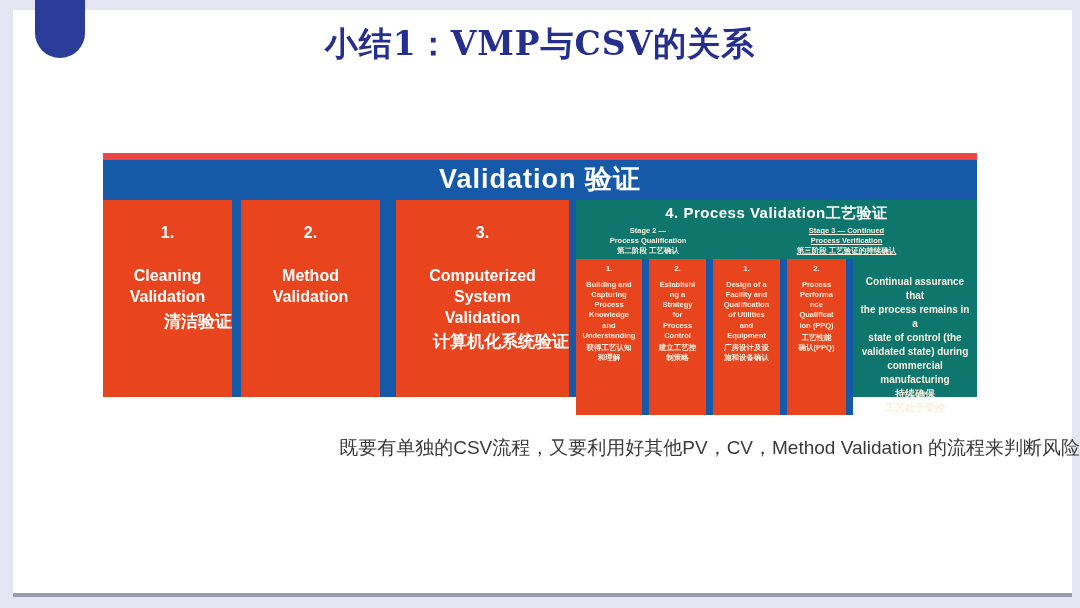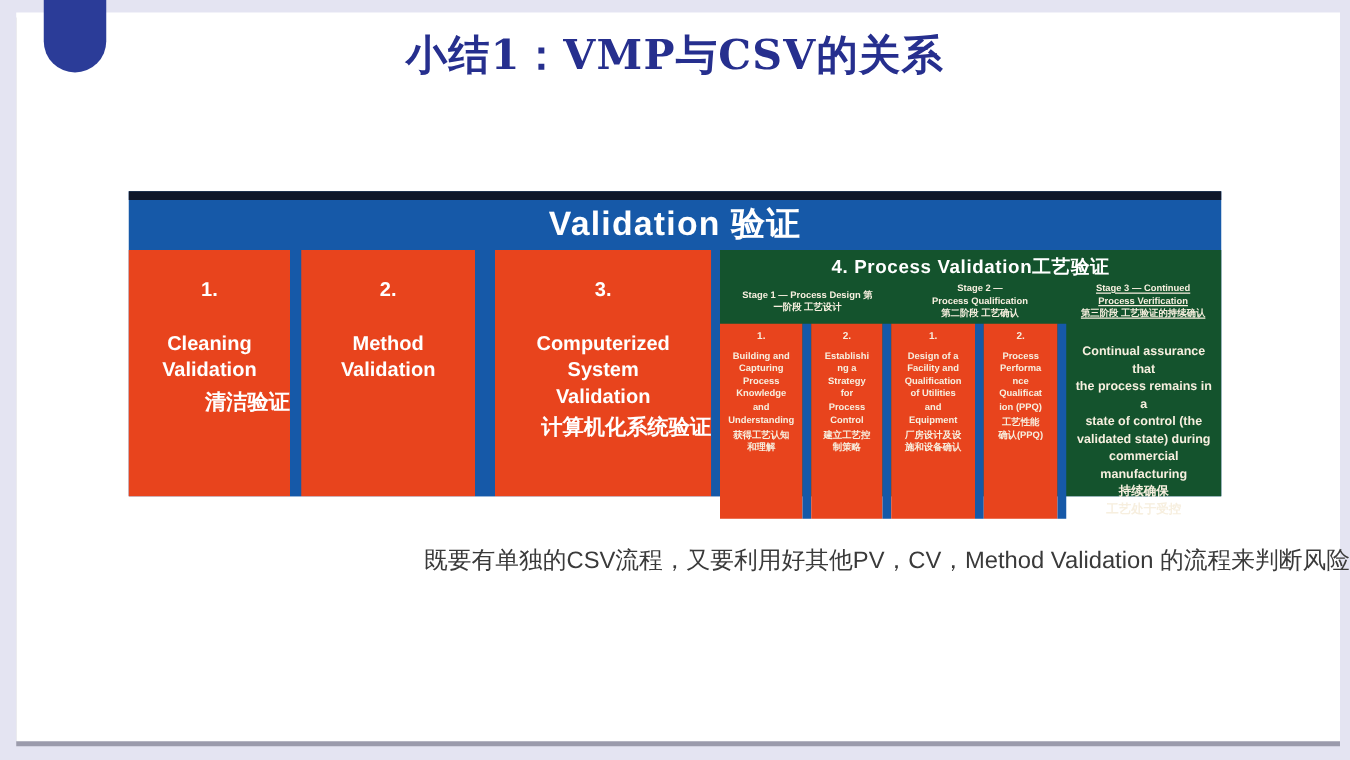--- a/index.html
+++ b/index.html
@@ -22,21 +22,21 @@
     position:absolute;top:22px;left:0;right:0;
     text-align:center;
     font-family:"DejaVu Serif", serif;
     font-size:33px;font-weight:bold;color:#262f8e;
     letter-spacing:1px;z-index:4;
   }
   .preline{white-space:pre-line;}
   
   .diagram{
     position:absolute;left:103px;top:153px;width:874px;height:244px;
-    background:#1659a8;border-top:7px solid #0f172a;
+    background:#1659a8;border-top:7px solid #ef4444;
     box-sizing:border-box;z-index:3;
   }
   .diagram-header{
     height:40px;line-height:38px;text-align:center;
     color:#ffffff;font-size:27px;font-weight:bold;
     letter-spacing:1px;
   }
   .cols{
     display:flex;height:197px;
   }
@@ -45,21 +45,21 @@
   .col{
     background:#e8441d;color:#ffffff;text-align:center;
     box-sizing:border-box;padding-top:24px;flex:0 0 auto;
   }
   .col1{width:129px;} .col2{width:139px;} .col3{width:173px;}
   .col-number{font-size:16px;font-weight:bold;margin-bottom:24px;}
   .col-name{font-size:16px;font-weight:bold;line-height:1.3;}
   .col-cn{font-size:17px;font-weight:bold;margin-top:2px;text-align:right;}
   
   .col4{
-    flex:1 1 auto;background:#14532d;color:#ffffff;
+    flex:1 1 auto;background:#0f766e;color:#ffffff;
     display:flex;flex-direction:column;box-sizing:border-box;
   }
   .p-title{
     text-align:center;font-size:15px;font-weight:bold;
     padding:4px 0 2px 0;letter-spacing:.5px;
   }
   .stages{display:flex;padding:1px 2px 4px 2px;}
   .stage{
     font-size:7.5px;font-weight:bold;line-height:1.3;
     text-align:center;color:#f7efdf;box-sizing:border-box;padding:0 2px;
@@ -122,22 +122,20 @@
 System
 Validation</div>
       <div class="col-cn">计算机化系统验证</div>
     </div>
     <div class="colgap gap3"></div>
 
     <div class="col4">
       <div class="p-title">4.  Process Validation工艺验证</div>
 
       <div class="stages">
-        <div class="stage stage1 preline">Stage 1 — Process Design 第
-一阶段 工艺设计</div>
         <div class="stage stage2 preline">Stage 2 —
 Process Qualification
 第二阶段 工艺确认</div>
         <div class="stage stage3 preline">Stage 3 — Continued
 Process Verification
 第三阶段 工艺验证的持续确认</div>
       </div>
 
       <div class="steps">
         <div class="step step-s1">

